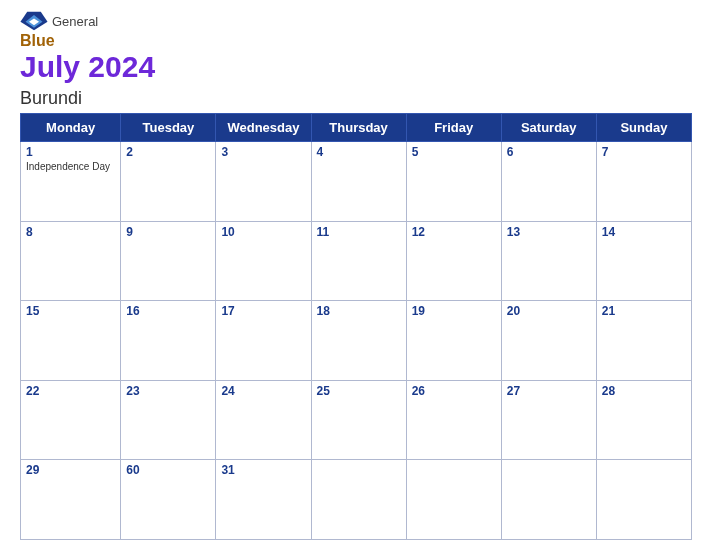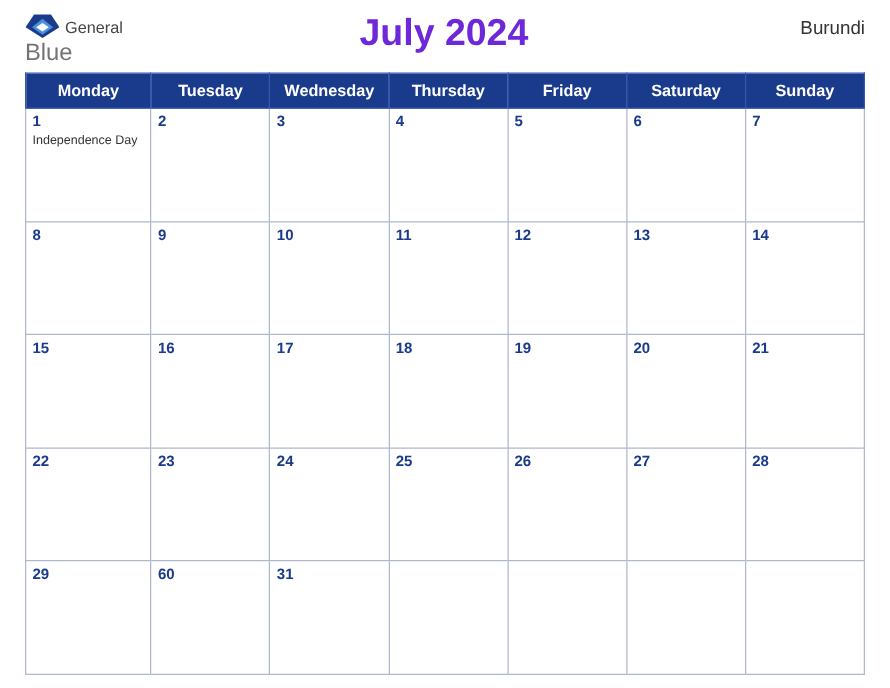--- a/index.html
+++ b/index.html
@@ -12,58 +12,59 @@
       flex-direction: column;
       align-items: center;
       padding: 10px 20px;
     }
     .header-row {
       width: 100%;
       display: flex;
       align-items: flex-start;
       justify-content: space-between;
       margin-bottom: 4px;
+      flex-direction: column;
     }
     .logo {
       display: flex;
       flex-direction: column;
       align-items: flex-start;
     }
     .logo-general {
       font-size: 13px;
       color: #444;
       font-weight: normal;
     }
     .logo-blue {
-      font-size: 19px;
-      color: #737373;
-      font-weight: normal;
+      font-size: 16px;
+      color: #a16207;
+      font-weight: bold;
     }
     .logo-icon {
       width: 28px;
       height: 22px;
       display: inline-block;
     }
     .logo-top {
       display: flex;
       align-items: center;
       gap: 4px;
     }
     .month-title {
       font-size: 30px;
       color: #6d28d9;
       font-weight: bold;
       text-align: center;
       flex: 1;
     }
     .country {
-      font-size: 15px;
+      font-size: 18px;
       color: #333;
       min-width: 80px;
-      text-align: right;
+      text-align: left;
       padding-top: 4px;
     }
     .calendar {
       width: 100%;
       border-collapse: collapse;
       flex: 1;
     }
     .calendar thead tr th {
       background-color: #1a3a8c;
       color: #fff;

